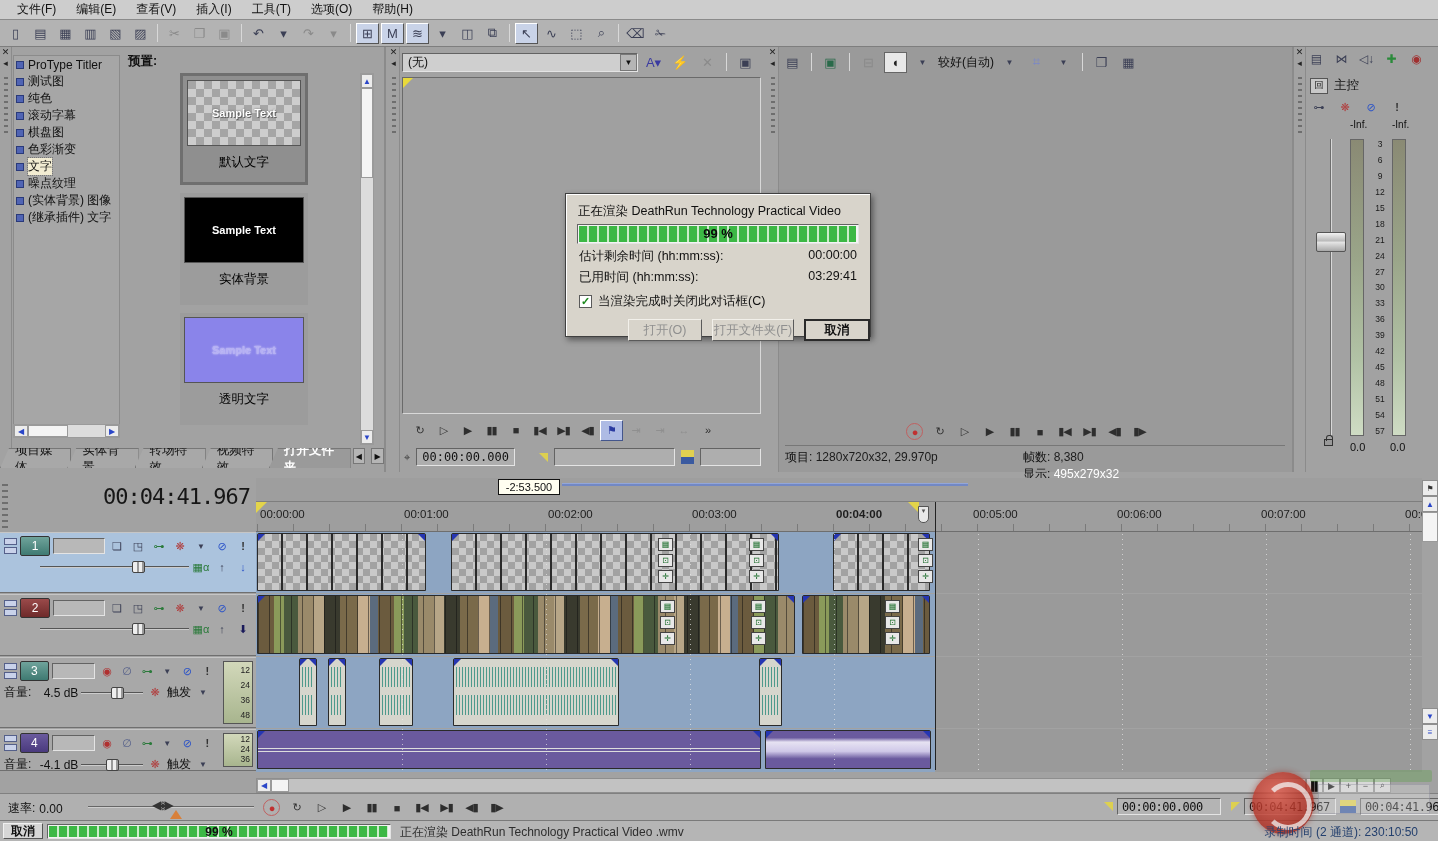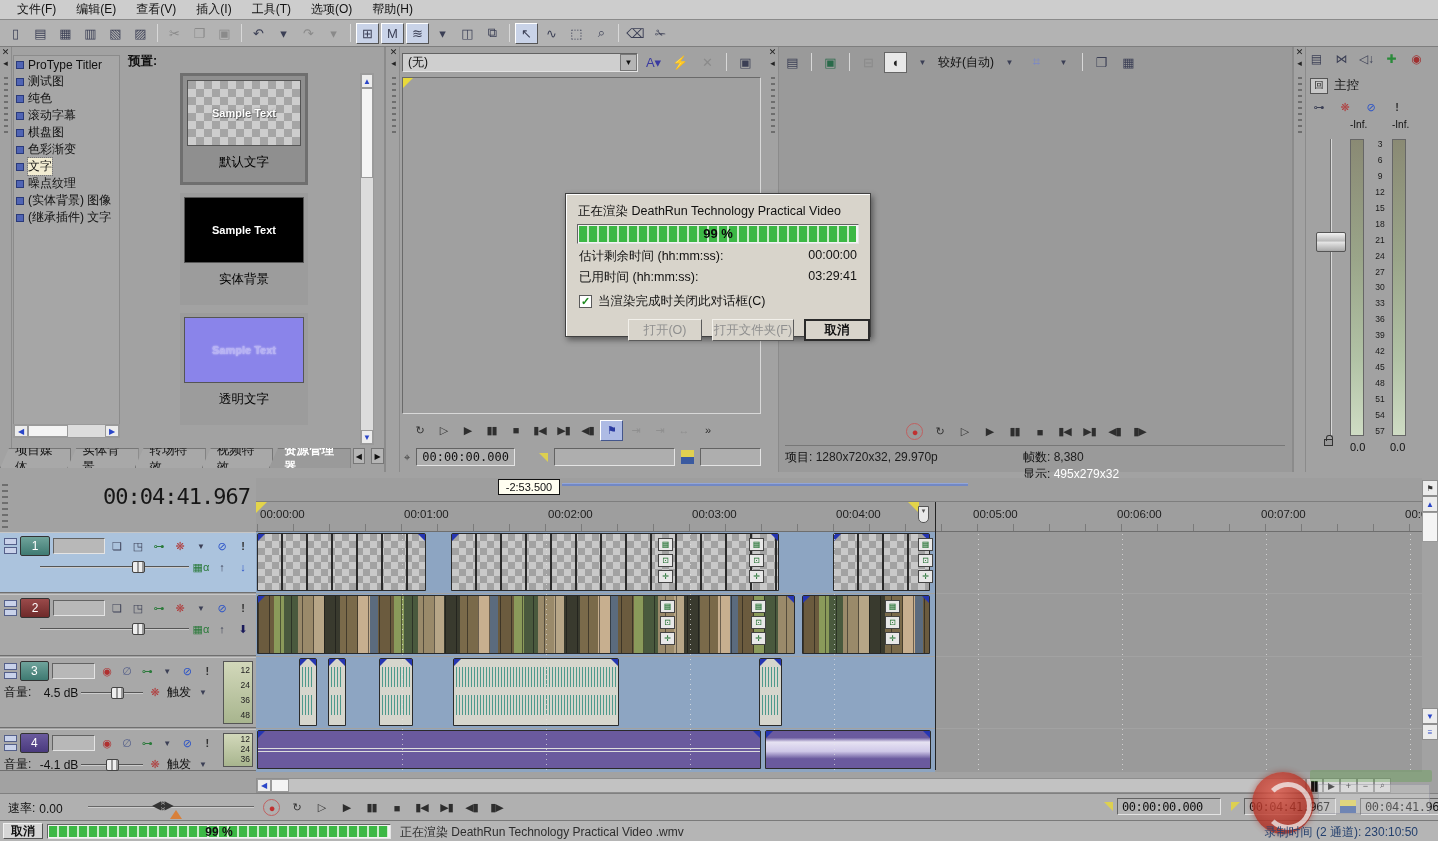--- a/index.html
+++ b/index.html
@@ -311,21 +311,21 @@
       <span class="sb-thumb" style="width:100%;height:90px"></span>
       <span class="sb-btn" style="width:100%;height:14px;margin-top:auto">▼</span>
     </div>
   </div>
 
   <div id="tabbar" class="abs">
       <span class="tab">项目媒体</span>
       <span class="tab">实体背景</span>
       <span class="tab">转场特效</span>
       <span class="tab">视频特效</span>
-      <span class="tab active">资源管理器</span>
+      <span class="tab active">打开文件夹</span>
       <span class="tabnav">◀</span>
       <span class="tabnav">▶</span>
     </div>
 
   <div id="fx" class="abs">
     <div class="grip" style="left:0;top:0;height:425px">
       <span class="x">✕</span>
       <span class="x">◂</span>
       <span class="dots"></span>
     </div>
@@ -594,21 +594,21 @@
 
     <div id="tlc">
       <div id="markerbar"></div>
       <div id="loopline"></div>
       <div id="tooltip">-2:53.500</div>
       <div id="ruler">
           <span class="rtick" style="left: 4px;">00:00:00</span>
           <span class="rtick" style="left: 148px;">00:01:00</span>
           <span class="rtick" style="left: 292px;">00:02:00</span>
           <span class="rtick" style="left: 436px;">00:03:00</span>
-          <span class="rtick" style="left: 580px;">00:04:00</span>
+          <span class="rtick" style="left: 580px; font-weight: bold;">00:04:00</span>
           <span class="rtick" style="left: 717px;">00:05:00</span>
           <span class="rtick" style="left: 861px;">00:06:00</span>
           <span class="rtick" style="left: 1005px;">00:07:00</span>
           <span class="rtick" style="left: 1149px;">00:0</span>
         </div>
       <span class="looptri l" style="left:0"></span>
       <span class="looptri r" style="left:652px"></span>
       <span id="markerpin" style="left:662px">▾</span>
       <div class="trow hidden-sel" style="top: 54px; height: 61px;">
           <div class="clip cells" style="left: 1px; width: 169px; top: 1px; bottom: 2px;"></div>

